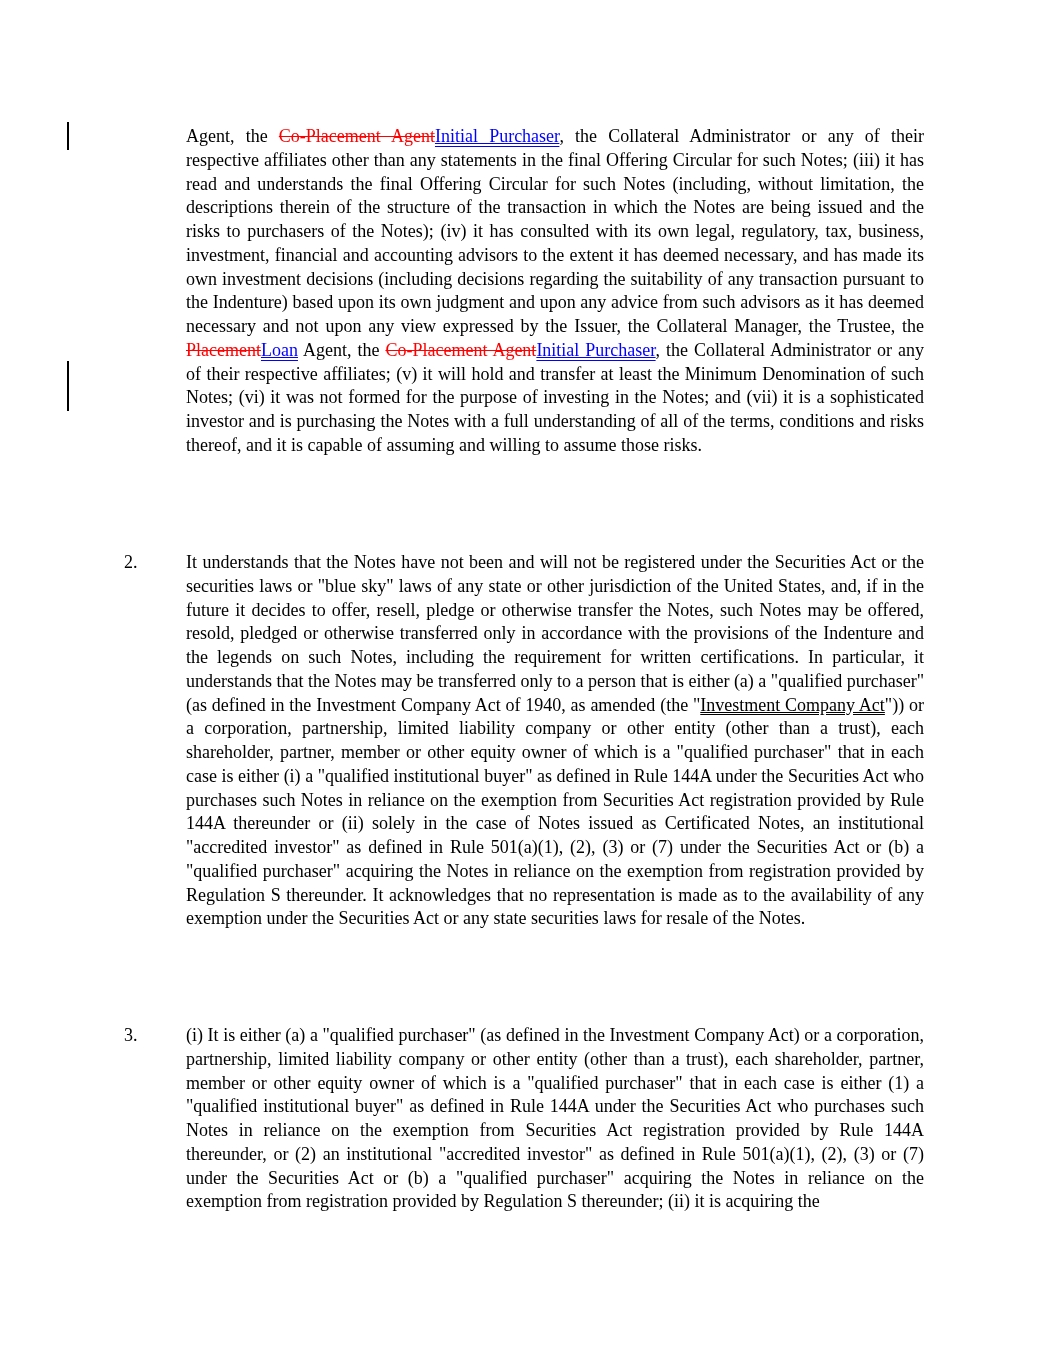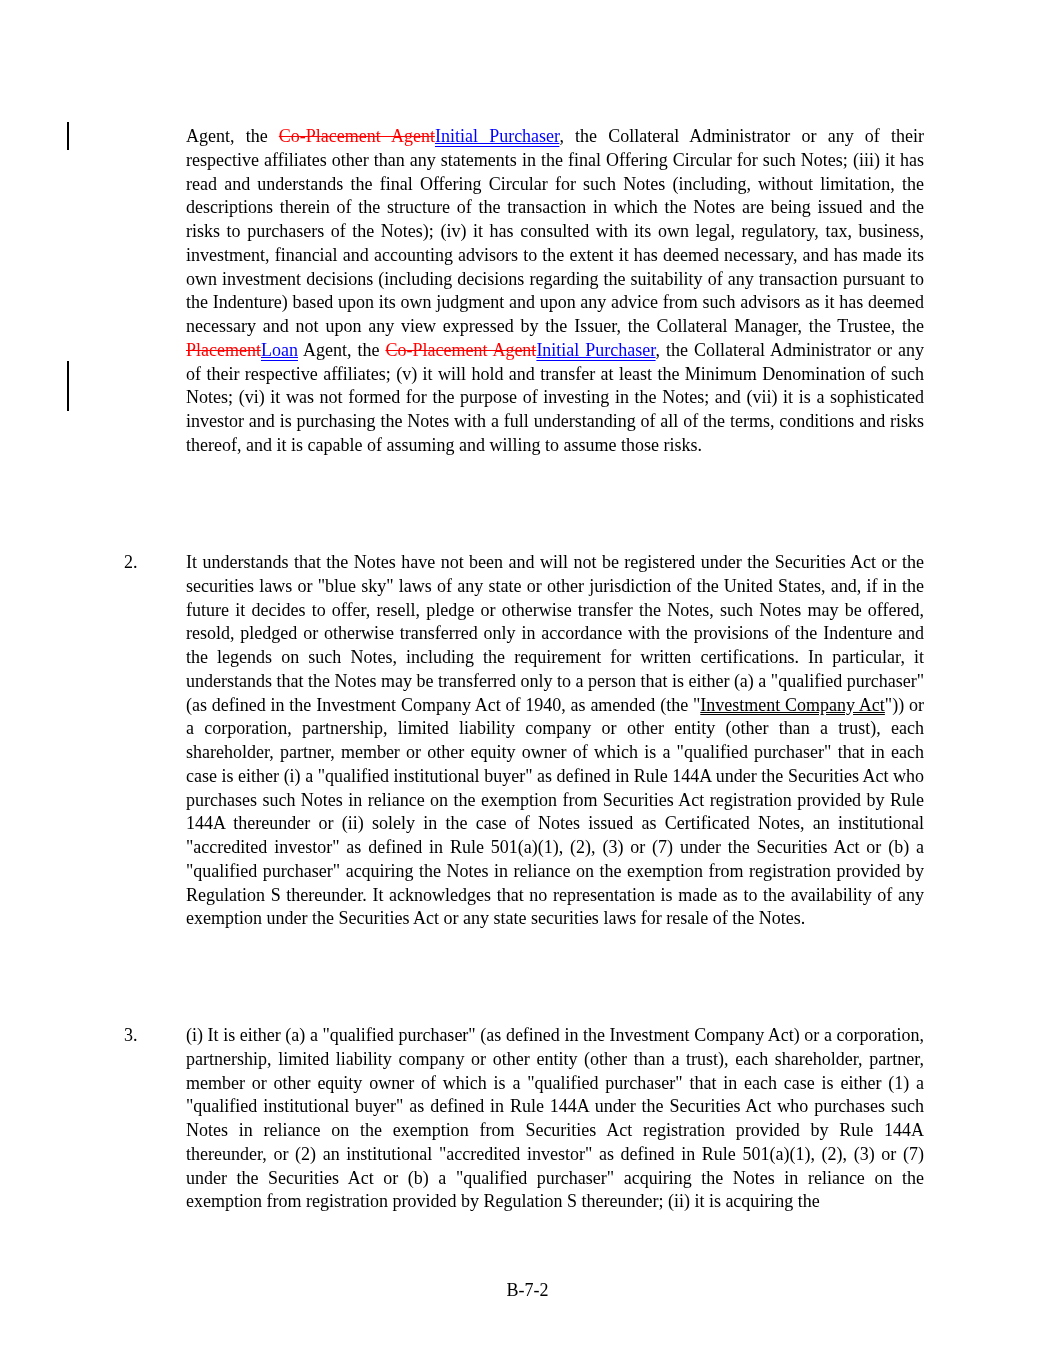--- a/index.html
+++ b/index.html
@@ -25,14 +25,13 @@
   <div class="change-bar" style="top:361px;height:50px;"></div>
 
   <div class="para" style="top:125px;"><span>Agent, the </span><span class="del">Co-Placement Agent</span><span class="ins">Initial Purchaser</span><span>, the Collateral Administrator or any of their respective affiliates other than any statements in the final Offering Circular for such Notes; (iii) it has read and understands the final Offering Circular for such Notes (including, without limitation, the descriptions therein of the structure of the transaction in which the Notes are being issued and the risks to purchasers of the Notes); (iv) it has consulted with its own legal, regulatory, tax, business, investment, financial and accounting advisors to the extent it has deemed necessary, and has made its own investment decisions (including decisions regarding the suitability of any transaction pursuant to the Indenture) based upon its own judgment and upon any advice from such advisors as it has deemed necessary and not upon any view expressed by the Issuer, the Collateral Manager, the Trustee, the </span><span class="del">Placement</span><span class="ins">Loan</span><span> Agent, the </span><span class="del">Co-Placement Agent</span><span class="ins">Initial Purchaser</span><span>, the Collateral Administrator or any of their respective affiliates; (v) it will hold and transfer at least the Minimum Denomination of such Notes; (vi) it was not formed for the purpose of investing in the Notes; and (vii) it is a sophisticated investor and is purchasing the Notes with a full understanding of all of the terms, conditions and risks thereof, and it is capable of assuming and willing to assume those risks.</span></div>
 
   <div class="num" style="top:551px;">2.</div>
   <div class="para" style="top:551px;"><span>It understands that the Notes have not been and will not be registered under the Securities Act or the securities laws or "blue sky" laws of any state or other jurisdiction of the United States, and, if in the future it decides to offer, resell, pledge or otherwise transfer the Notes, such Notes may be offered, resold, pledged or otherwise transferred only in accordance with the provisions of the Indenture and the legends on such Notes, including the requirement for written certifications. In particular, it understands that the Notes may be transferred only to a person that is either (a) a "qualified purchaser" (as defined in the Investment Company Act of 1940, as amended (the "</span><span class="defined">Investment Company Act</span><span>")) or a corporation, partnership, limited liability company or other entity (other than a trust), each shareholder, partner, member or other equity owner of which is a "qualified purchaser" that in each case is either (i) a "qualified institutional buyer" as defined in Rule 144A under the Securities Act who purchases such Notes in reliance on the exemption from Securities Act registration provided by Rule 144A thereunder or (ii) solely in the case of Notes issued as Certificated Notes, an institutional "accredited investor" as defined in Rule 501(a)(1), (2), (3) or (7) under the Securities Act or (b) a "qualified purchaser" acquiring the Notes in reliance on the exemption from registration provided by Regulation S thereunder. It acknowledges that no representation is made as to the availability of any exemption under the Securities Act or any state securities laws for resale of the Notes.</span></div>
 
   <div class="num" style="top:1024px;">3.</div>
   <div class="para" style="top:1024px;">(i) It is either (a) a "qualified purchaser" (as defined in the Investment Company Act) or a corporation, partnership, limited liability company or other entity (other than a trust), each shareholder, partner, member or other equity owner of which is a "qualified purchaser" that in each case is either (1) a "qualified institutional buyer" as defined in Rule 144A under the Securities Act who purchases such Notes in reliance on the exemption from Securities Act registration provided by Rule 144A thereunder, or (2) an institutional "accredited investor" as defined in Rule 501(a)(1), (2), (3) or (7) under the Securities Act or (b) a "qualified purchaser" acquiring the Notes in reliance on the exemption from registration provided by Regulation S thereunder; (ii) it is acquiring the</div>
 
-  <div class="footer">B-7-2</div>
 </div>
 
 </body></html>

